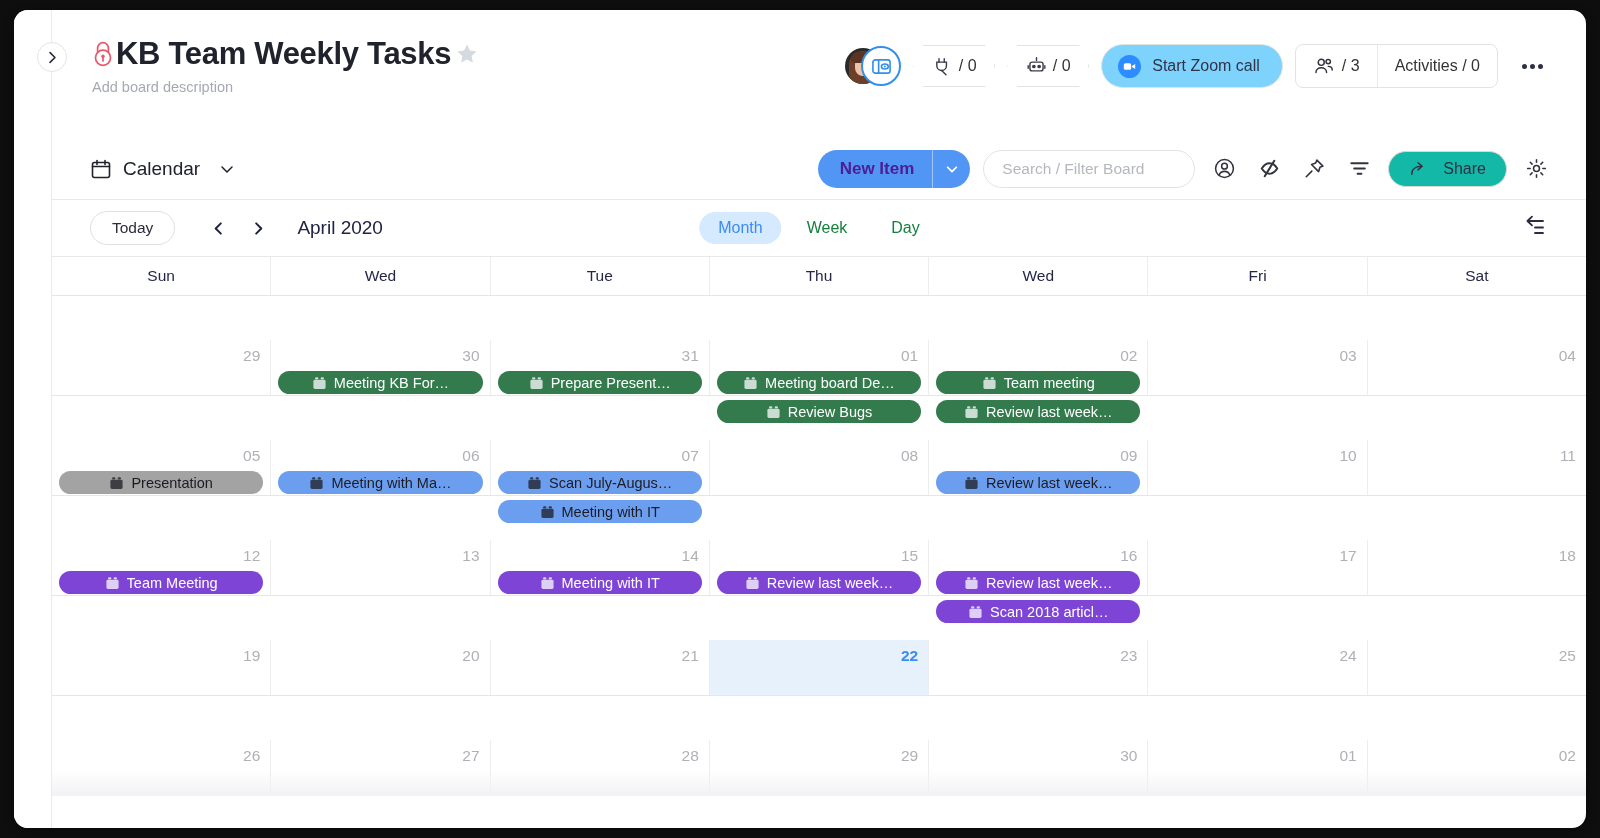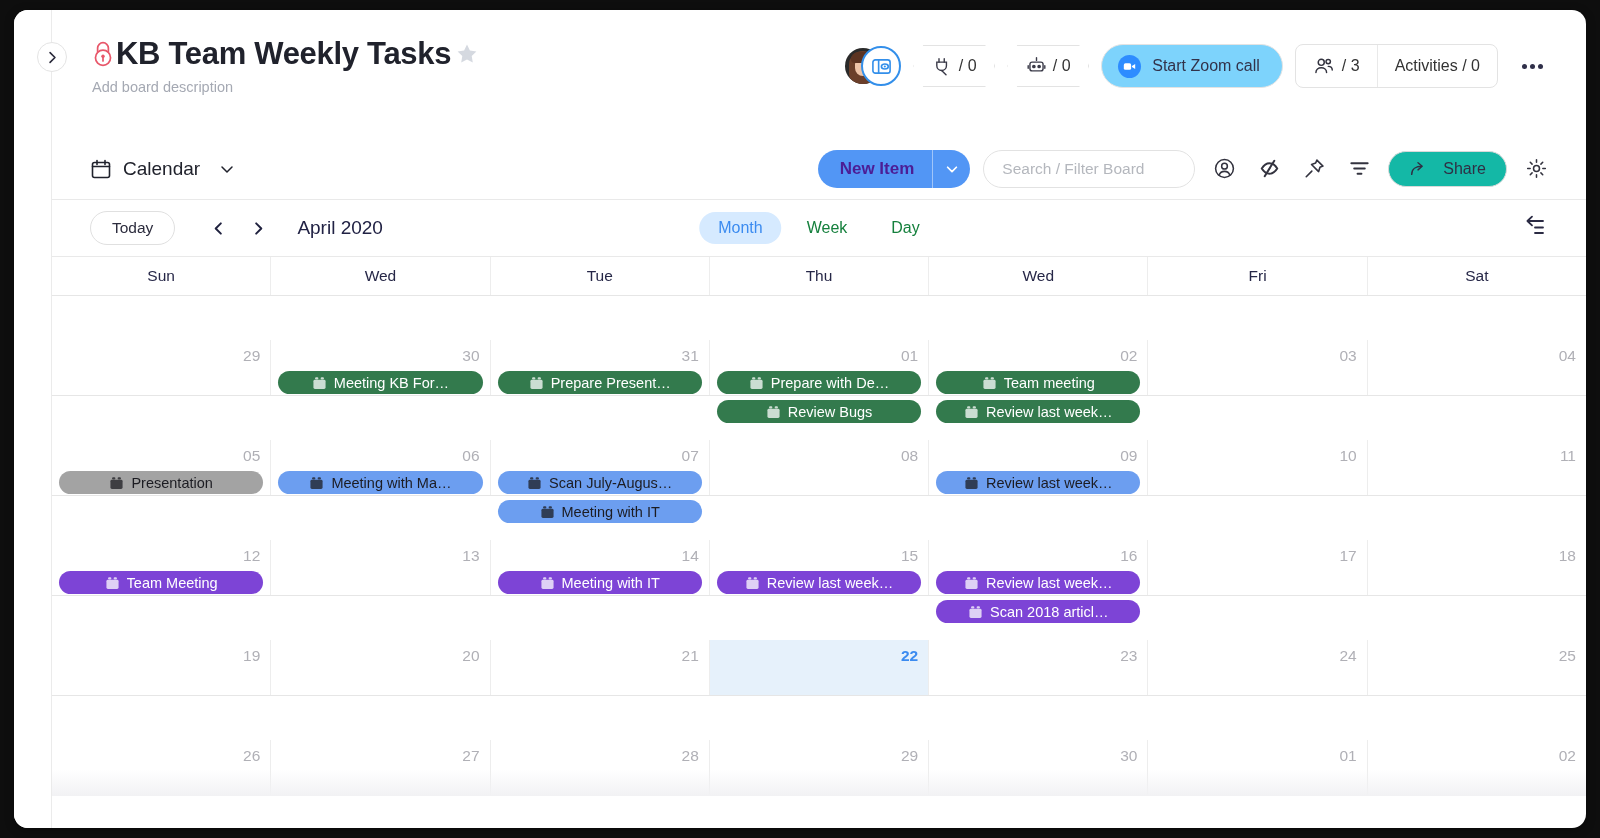--- a/index.html
+++ b/index.html
@@ -489,21 +489,21 @@
             </div>
             <div class="day-cell">
               <div class="day-num">01</div>
               <div class="events">
                 <div class="event" style="background: rgb(51, 122, 77); color: rgb(255, 255, 255);">
                   <svg class="ev-ico" viewBox="0 0 16 15" fill="currentColor">
                     <rect x="1.5" y="4" width="13" height="10" rx="1.6"></rect>
                     <rect x="3.2" y="1.4" width="3.6" height="2.4" rx="1.2"></rect>
                     <rect x="9.2" y="1.4" width="3.6" height="2.4" rx="1.2"></rect>
                   </svg>
-                  <span class="ev-txt">Prepare with De…</span>
+                  <span class="ev-txt">Meeting board De…</span>
                 </div>
                 <div class="event" style="background: rgb(51, 122, 77); color: rgb(255, 255, 255);">
                   <svg class="ev-ico" viewBox="0 0 16 15" fill="currentColor">
                     <rect x="1.5" y="4" width="13" height="10" rx="1.6"></rect>
                     <rect x="3.2" y="1.4" width="3.6" height="2.4" rx="1.2"></rect>
                     <rect x="9.2" y="1.4" width="3.6" height="2.4" rx="1.2"></rect>
                   </svg>
                   <span class="ev-txt">Review Bugs</span>
                 </div>
               </div>

